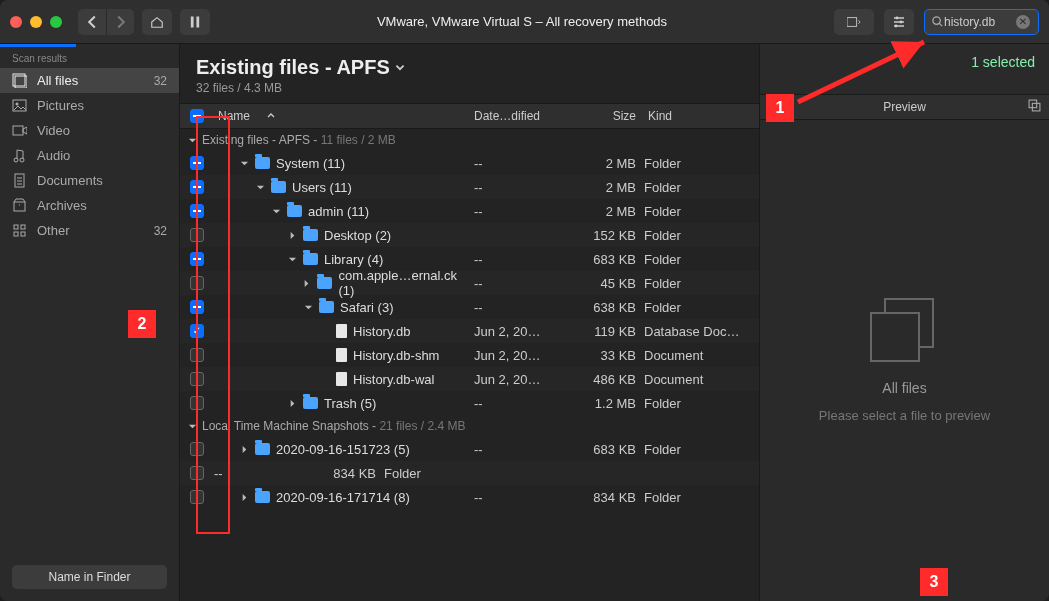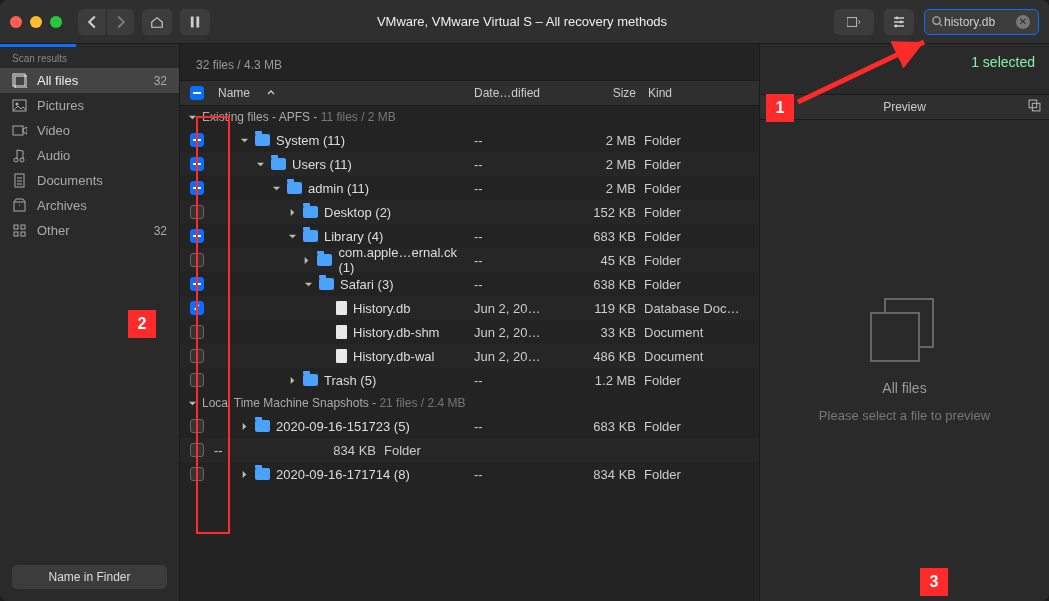--- a/index.html
+++ b/index.html
@@ -226,20 +226,26 @@
             </div>
           </div>
       <div class="sb-spacer"></div>
       <div class="sb-footer">
         <div class="sb-footer-btn">Name in Finder</div>
       </div>
     </div>
 
     <div class="center">
       <div class="content-header">
+        <h1>
+              <span>Existing files - APFS</span>
+              <svg viewBox="0 0 10 10">
+                <path d="M2 3l3 3 3-3" fill="none" stroke="#ccc" stroke-width="1.5"></path>
+              </svg>
+            </h1>
         <div class="content-sub">32 files / 4.3 MB</div>
       </div>
       <div class="columns-header">
         <div class="col-check">
               <span class="chk minus"></span>
             </div>
         <div class="col-name">
               <span>Name</span>
               <span class="col-name-sort"><svg viewBox="0 0 10 10">
                   <path d="M2 7l3-3 3 3" fill="none" stroke="#ccc" stroke-width="1.3"></path>

